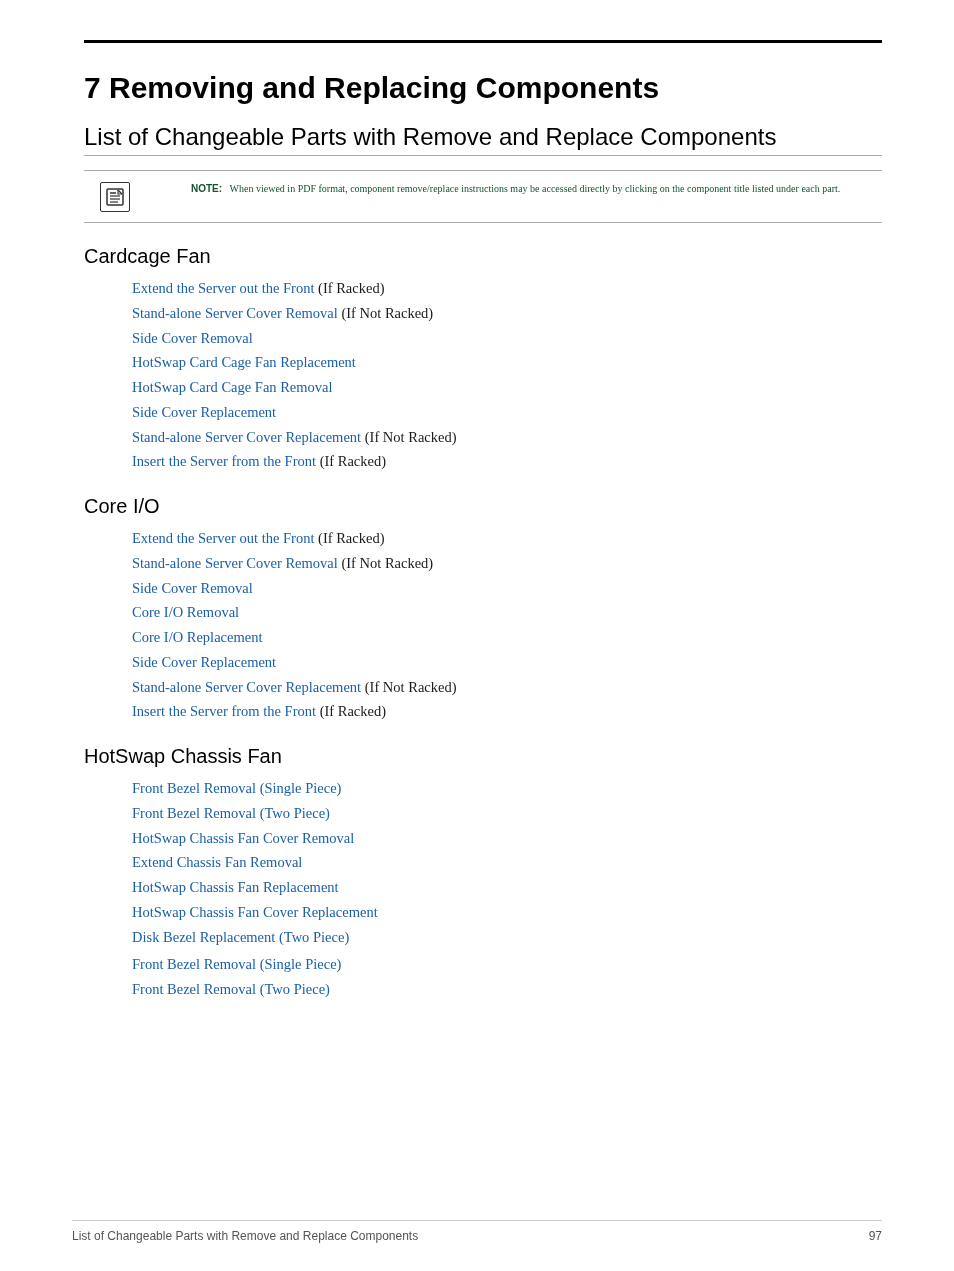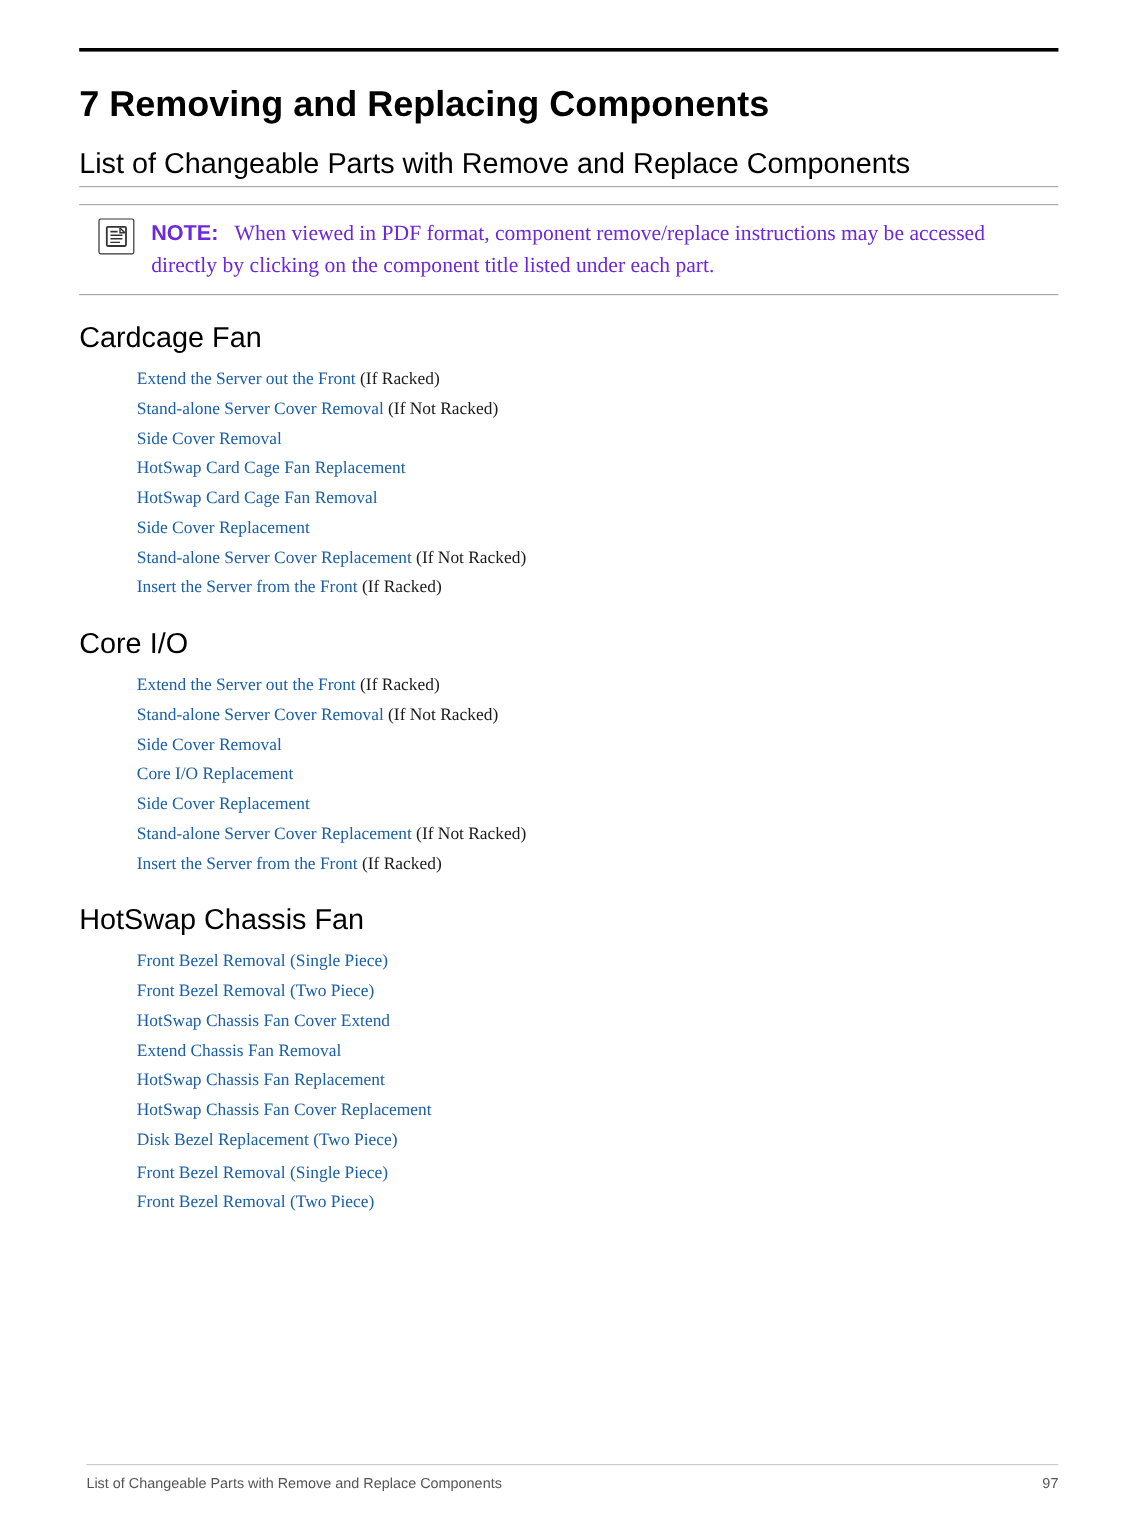--- a/index.html
+++ b/index.html
@@ -12,21 +12,21 @@
       font-size: 15px;
       color: #1a1a1a;
       background: #fff;
       width: 954px;
       min-height: 1271px;
       padding: 0;
     }
     .page {
       width: 954px;
       min-height: 1271px;
-      padding: 40px 72px 60px 66px;
+      padding: 40px 72px 60px 84px;
       position: relative;
     }
     .top-border {
       border-top: 3px solid #000;
       margin-bottom: 28px;
     }
     .chapter-title {
       font-family: Arial, Helvetica, sans-serif;
       font-size: 30px;
       font-weight: bold;
@@ -68,31 +68,32 @@
       height: 30px;
       display: flex;
       align-items: center;
       justify-content: center;
       font-family: Arial, sans-serif;
       font-size: 14px;
       font-weight: bold;
       border-radius: 2px;
     }
     .note-text {
-      font-size: 18px;
+      font-size: 10px;
       line-height: 1.5;
-      color: #6d28d9;
+      color: #14532d;
+      margin-left: 47px;
     }
     .note-text strong {
       font-family: Arial, sans-serif;
       font-weight: bold;
     }
     .subsection-heading {
       font-family: Arial, Helvetica, sans-serif;
-      font-size: 24px;
+      font-size: 20px;
       font-weight: normal;
       color: #000;
       margin-top: 22px;
       margin-bottom: 10px;
     }
     .link-list {
       list-style: none;
       margin-left: 48px;
       margin-bottom: 6px;
     }
@@ -163,30 +164,31 @@
         <li><a href="#" class="link">HotSwap Card Cage Fan Removal</a></li>
         <li><a href="#" class="link">Side Cover Replacement</a></li>
         <li><a href="#" class="link">Stand-alone Server Cover Replacement</a><span class="plain-text"> (If Not Racked)</span></li>
         <li><a href="#" class="link">Insert the Server from the Front</a><span class="plain-text">  (If Racked)</span></li>
       </ul>
       <h3 class="subsection-heading">Core I/O</h3>
       <ul class="link-list">
         <li><a href="#" class="link">Extend the Server out the Front</a><span class="plain-text"> (If Racked)</span></li>
         <li><a href="#" class="link">Stand-alone Server Cover Removal</a><span class="plain-text"> (If Not Racked)</span></li>
         <li><a href="#" class="link">Side Cover Removal</a></li>
+        <li><a href="#" class="link">Core I/O Removal</a></li>
         <li><a href="#" class="link">Core I/O Replacement</a></li>
         <li><a href="#" class="link">Side Cover Replacement</a></li>
         <li><a href="#" class="link">Stand-alone Server Cover Replacement</a><span class="plain-text"> (If Not Racked)</span></li>
         <li><a href="#" class="link">Insert the Server from the Front</a><span class="plain-text">  (If Racked)</span></li>
       </ul>
       <h3 class="subsection-heading">HotSwap Chassis Fan</h3>
       <ul class="link-list">
         <li><a href="#" class="link">Front Bezel Removal (Single Piece)</a></li>
         <li><a href="#" class="link">Front Bezel Removal (Two Piece)</a></li>
-        <li><a href="#" class="link">HotSwap Chassis Fan Cover Extend</a></li>
+        <li><a href="#" class="link">HotSwap Chassis Fan Cover Removal</a></li>
         <li><a href="#" class="link">Extend Chassis Fan Removal</a></li>
         <li><a href="#" class="link">HotSwap Chassis Fan Replacement</a></li>
         <li><a href="#" class="link">HotSwap Chassis Fan Cover Replacement</a></li>
         <li><a href="#" class="link">Disk Bezel Replacement (Two Piece)</a></li>
       </ul>
       <ul class="link-list">
         <li><a href="#" class="link">Front Bezel Removal (Single Piece)</a></li>
         <li><a href="#" class="link">Front Bezel Removal (Two Piece)</a></li>
       </ul>
     </div>

